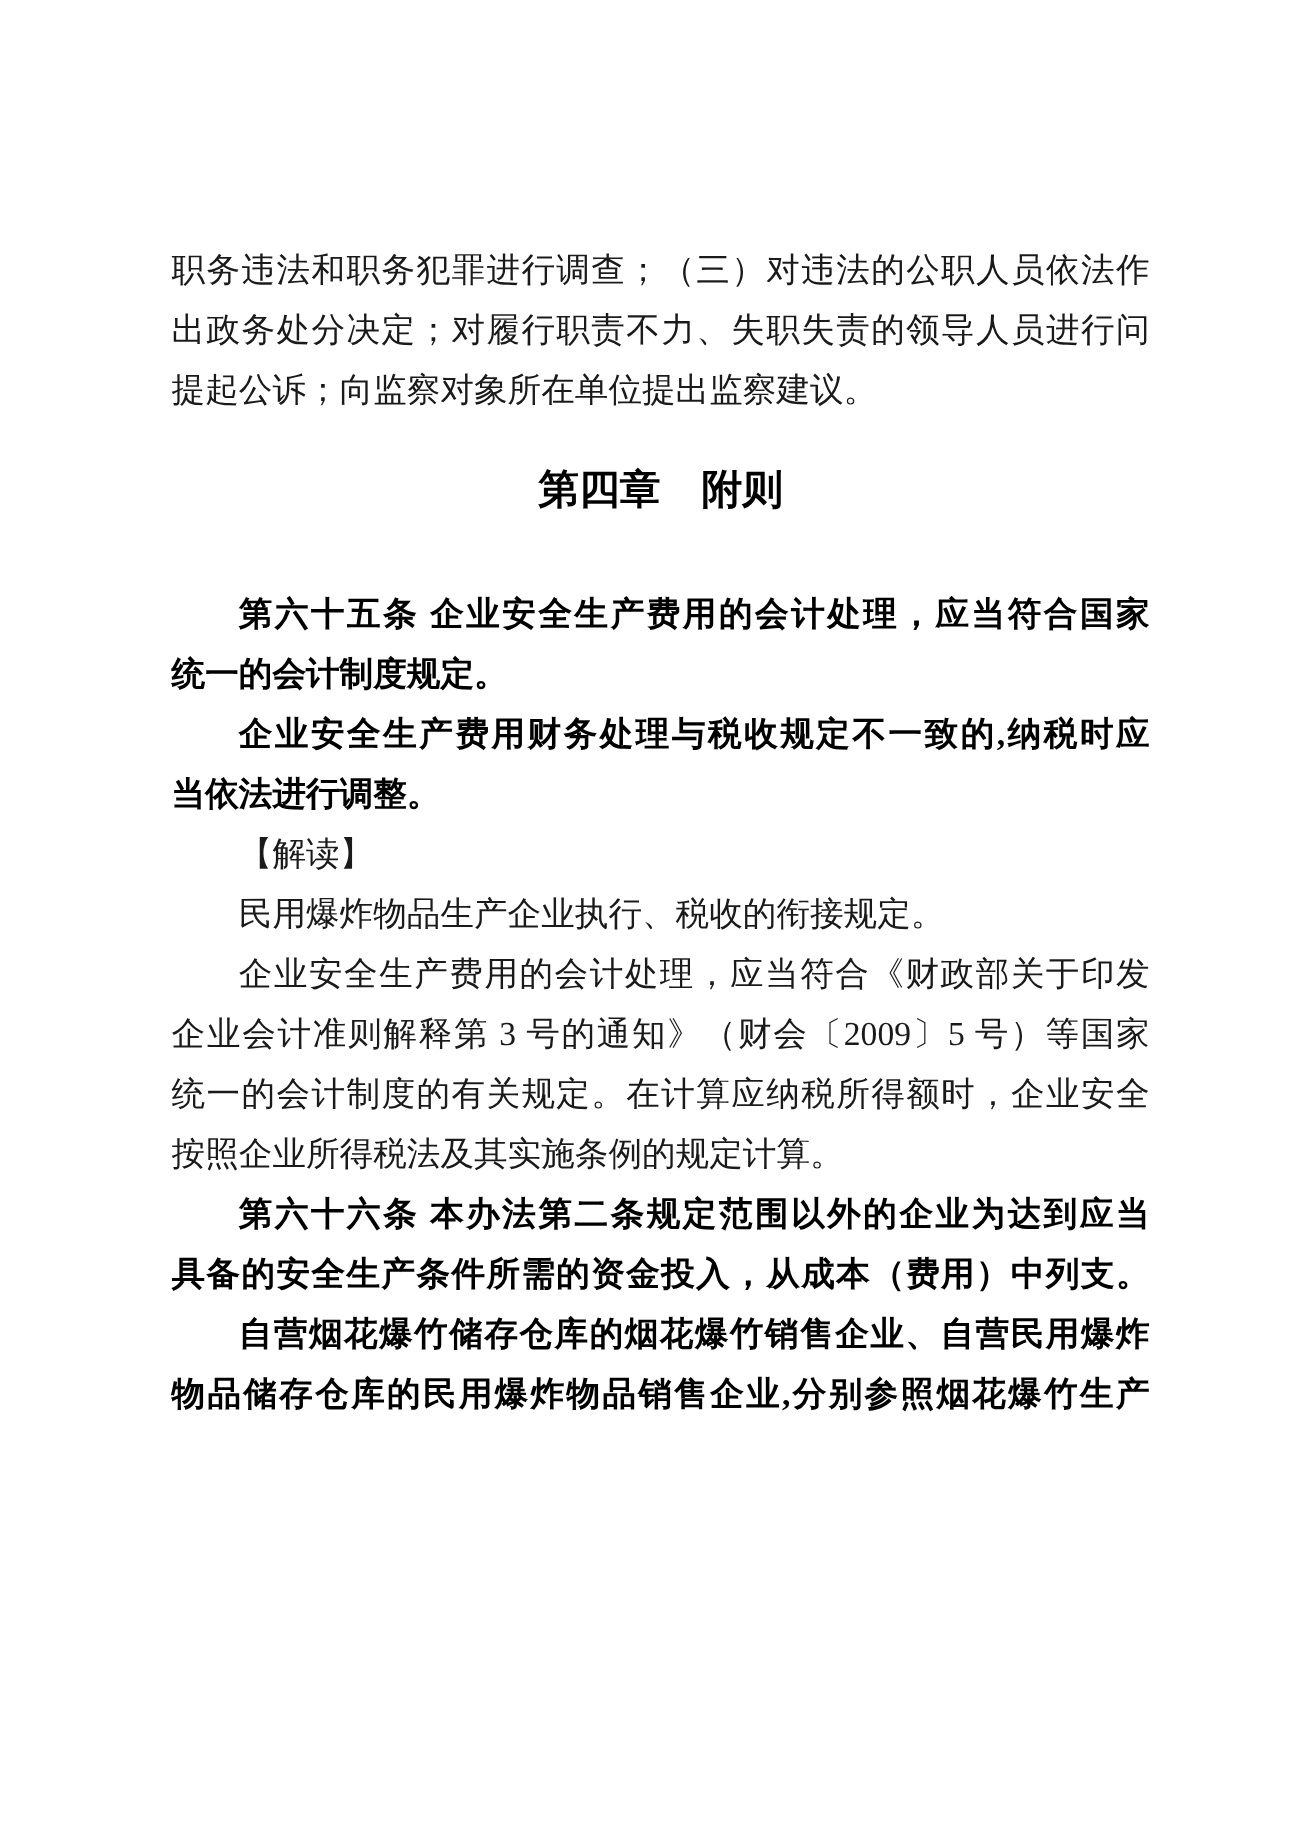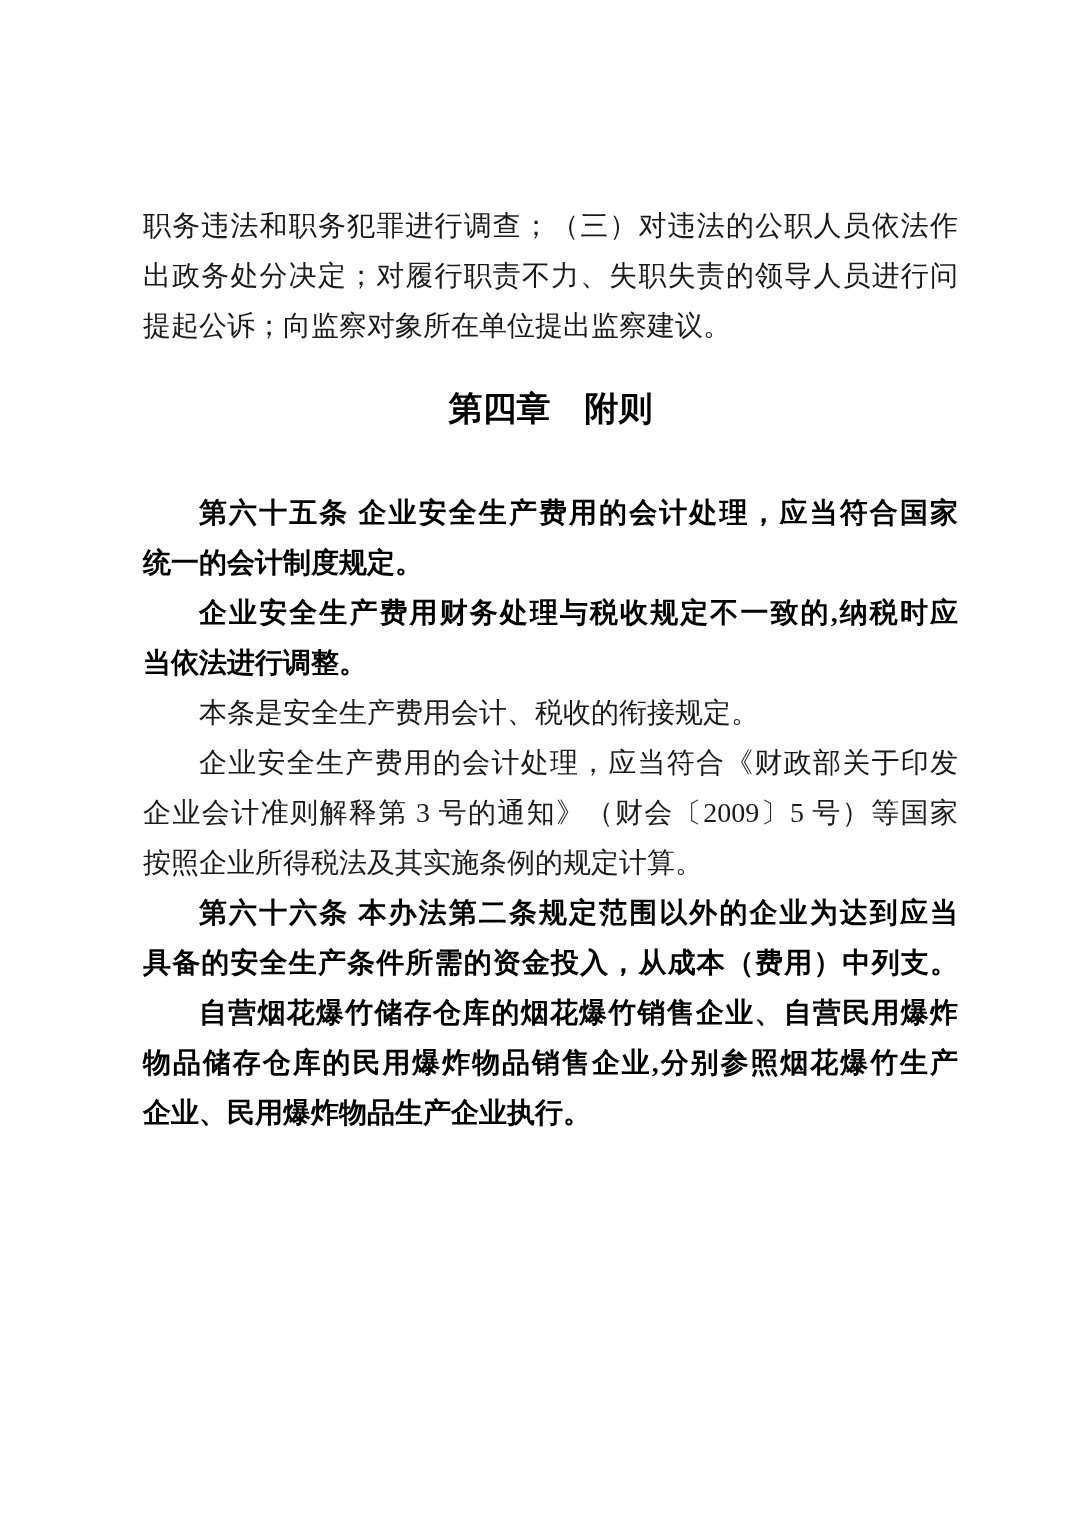--- a/index.html
+++ b/index.html
@@ -75,28 +75,32 @@
     <div class="para bold">
       <span class="line indent">第六十五条 企业安全生产费用的会计处理，应当符合国家</span>
       <span class="line last">统一的会计制度规定。</span>
     </div>
 
     <div class="para bold">
       <span class="line indent">企业安全生产费用财务处理与税收规定不一致的,纳税时应</span>
       <span class="line last">当依法进行调整。</span>
     </div>
 
+    <div class="para">
+      <span class="line last indent">【解读】</span>
+    </div>
 
     <div class="para">
-      <span class="line last indent">本条是安全生产费用会计、税收的衔接规定。</span>
+      <span class="line last indent">民用爆炸物品生产企业执行、税收的衔接规定。</span>
     </div>
 
     <div class="para">
       <span class="line indent">企业安全生产费用的会计处理，应当符合《财政部关于印发</span>
       <span class="line">企业会计准则解释第 3 号的通知》（财会〔2009〕5 号）等国家</span>
+      <span class="line">统一的会计制度的有关规定。在计算应纳税所得额时，企业安全</span>
       <span class="line last">按照企业所得税法及其实施条例的规定计算。</span>
     </div>
 
     <div class="para bold">
       <span class="line indent">第六十六条 本办法第二条规定范围以外的企业为达到应当</span>
       <span class="line">具备的安全生产条件所需的资金投入，从成本（费用）中列支。</span>
     </div>
 
     <div class="para bold">
       <span class="line indent">自营烟花爆竹储存仓库的烟花爆竹销售企业、自营民用爆炸</span>

